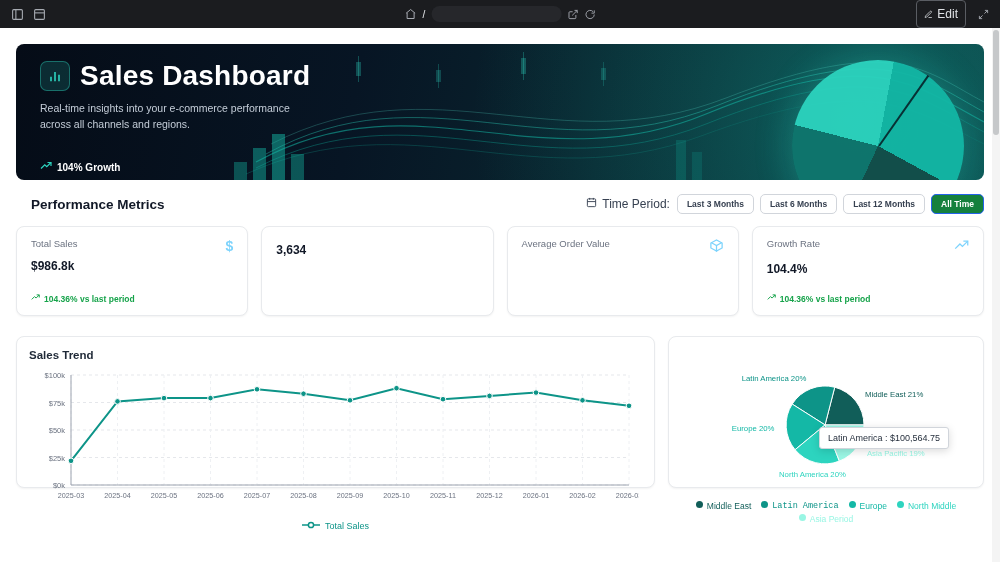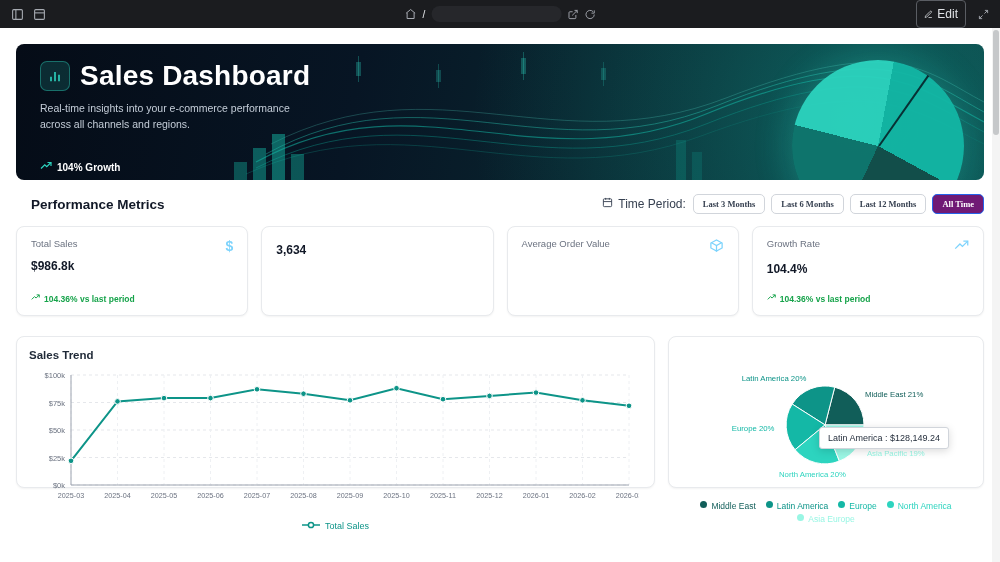--- a/index.html
+++ b/index.html
@@ -44,23 +44,23 @@
   .hero-sub { font-size:10.5px; color:#c4cdd8; line-height:1.55; }
   .hero-growth { position:absolute; left:24px; bottom:6px; display:flex; align-items:center; gap:5px;
           font-size:10px; font-weight:bold; color:#fff; }
 
   
   .metrics-header { display:flex; align-items:center; justify-content:space-between; margin-bottom:12px; }
   .metrics-heading { font-size:13.5px; font-weight:bold; color:#111827;margin-left:15px; }
   .period-wrap { display:flex; align-items:center; gap:7px; }
   .period-label { display:flex; align-items:center; gap:5px; font-size:12px; color:#374151; }
   .period-group { display:flex; gap:6px; }
-  .period-btn { font-family:Liberation Serif, serif; font-weight:bold; font-size:8.5px; padding:4px 9px;
+  .period-btn { font-family:Liberation Sans, sans-serif; font-weight:bold; font-size:8.5px; padding:4px 9px;
           border:1px solid #d1d5db; background:#fff; border-radius:5px; color:#374151; cursor:pointer; }
-  .period-btn.active { background:#701a75; border-color:#2563eb; color:#fff; }
+  .period-btn.active { background:#15803d; border-color:#2563eb; color:#fff; }
 
   
   .cards-row { display:grid; grid-template-columns:repeat(4,1fr); gap:13px; margin-bottom:20px; }
   .m-card { height:90px; border:1px solid #e8eaed; border-radius:8px; background:#fff;
           box-shadow:0 1px 2px rgba(0,0,0,.05); padding:11px 14px; display:flex; flex-direction:column; }
   .m-top { display:flex; align-items:flex-start; justify-content:space-between; }
   .m-title { font-size:9.5px; color:#6b7280; }
   .m-icon { color:#7dd3fc; }
   .m-value { font-size:12px; font-weight:bold; color:#111827; margin-top:5px; }
   .m-delta { margin-top:auto; display:flex; align-items:center; gap:4px;
@@ -361,42 +361,42 @@
             <text x="189.0880606435359" y="49.12883321004523" text-anchor="start" font-size="8" fill="#115e59">Middle East 21%</text>
             <path d="M148,78 L157.9475954865942,39.25667355485476 A40,40 0 0 0 114.2268829799194,56.56692820084014 Z" fill="#0d9488" stroke="#fff" stroke-width="1"></path>
             <text x="128.85752326039676" y="32.651622733810925" text-anchor="end" font-size="8" fill="#0d9488">Latin America 20%</text>
             <path d="M148,78 L114.2268829799194,56.56692820084014 A40,40 0 0 0 117.17947028896843,103.49695958994758 Z" fill="#14b8a6" stroke="#fff" stroke-width="1"></path>
             <text x="96.10261012172988" y="84.2651070155243" text-anchor="end" font-size="8" fill="#14b8a6">Europe 20%</text>
             <path d="M148,78 L117.17947028896843,103.49695958994758 A40,40 0 0 0 162.72498210738712,115.19105943553005 Z" fill="#2dd4bf" stroke="#fff" stroke-width="1"></path>
             <text x="135.06812586742757" y="131.36632437868883" text-anchor="middle" font-size="8" fill="#2dd4bf">North America 20%</text>
             <path d="M148,78 L162.72498210738712,115.19105943553005 A40,40 0 0 0 188,78.00000000000001 Z" fill="#99f6e4" stroke="#fff" stroke-width="1"></path>
             <text x="191.00818986227722" y="110.22833564831078" text-anchor="start" font-size="8" fill="#99f6e4">Asia Pacific 19%</text>
           </svg>
-        <div class="tooltip-box">Latin America : $128,149.24</div>
+        <div class="tooltip-box">Latin America : $100,564.75</div>
       </div>
       <div class="pie-legend">
           <span class="legend-item">
             <span class="legend-dot" style="background: rgb(17, 94, 89);"></span>
             <span style="color: rgb(17, 94, 89);">Middle East</span>
           </span>
           <span class="legend-item">
             <span class="legend-dot" style="background: rgb(13, 148, 136);"></span>
-            <span style="color: rgb(13, 148, 136);">Latin America</span>
+            <span style="color: rgb(13, 148, 136); font-family: Liberation Mono, monospace;">Latin America</span>
           </span>
           <span class="legend-item">
             <span class="legend-dot" style="background: rgb(20, 184, 166);"></span>
             <span style="color: rgb(20, 184, 166);">Europe</span>
           </span>
           <span class="legend-item">
             <span class="legend-dot" style="background: rgb(45, 212, 191);"></span>
-            <span style="color: rgb(45, 212, 191);">North America</span>
+            <span style="color: rgb(45, 212, 191);">North Middle</span>
           </span>
           <span class="legend-item">
             <span class="legend-dot" style="background: rgb(153, 246, 228);"></span>
-            <span style="color: rgb(153, 246, 228);">Asia Europe</span>
+            <span style="color: rgb(153, 246, 228);">Asia Period</span>
           </span>
         </div>
     </div>
   </div>
 </div>
 
 <div class="pg-scrollbar">
   <div class="pg-thumb"></div>
 </div>
 

